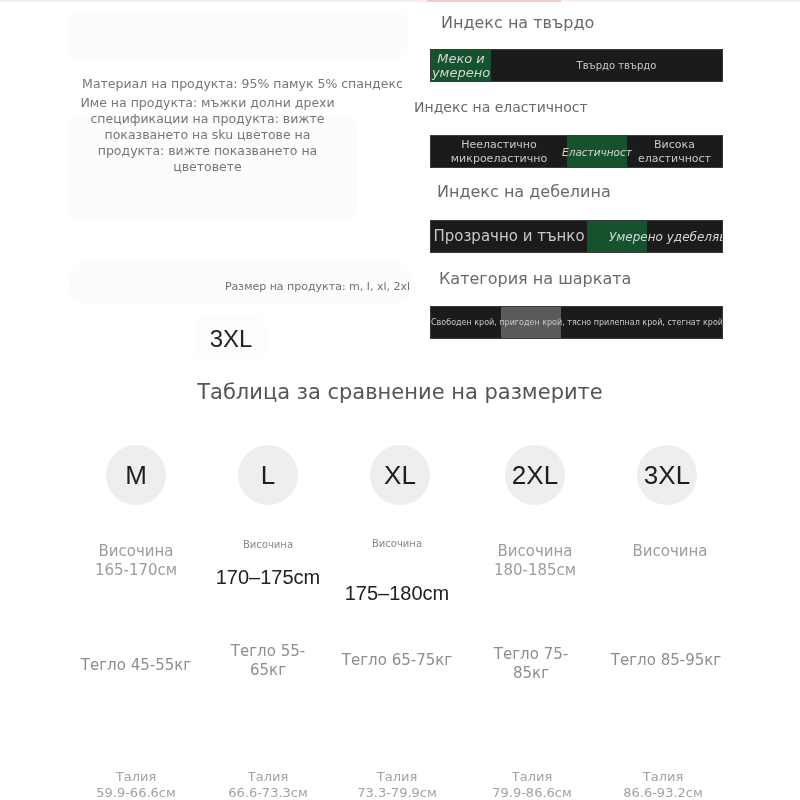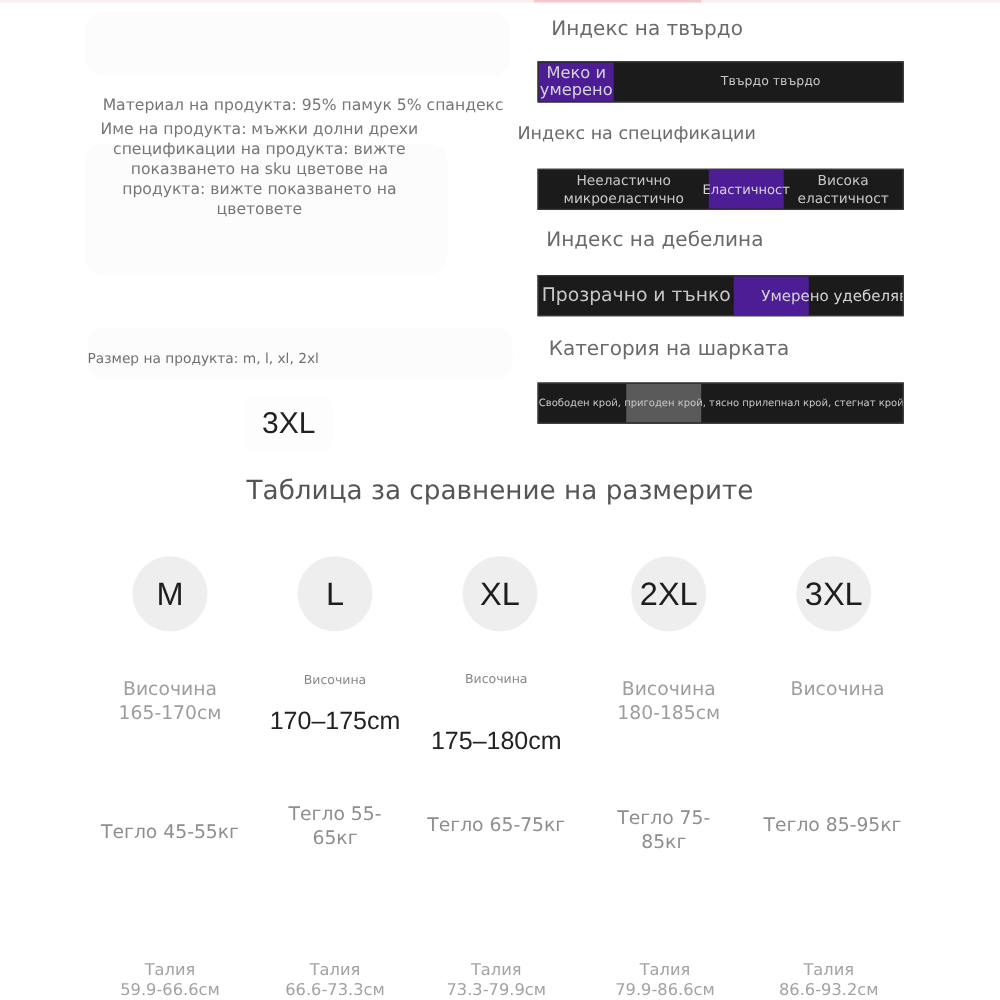--- a/index.html
+++ b/index.html
@@ -9,34 +9,34 @@
     .top-strip { position: absolute; left: 0; top: 0; width: 800px; height: 2px; background: #fbeeee; }
     .top-accent { position: absolute; left: 427px; top: 0; width: 134px; height: 2px; background: #f4c9c9; }
 
     .soft-card { position: absolute; background: #fcfcfc; border-radius: 14px; }
 
     
     .info-material { position: absolute; left: 70px; top: 76px; width: 345px; text-align: center;
       font-size: 12.5px; color: #767676; }
     .info-name { position: absolute; left: 70px; top: 95px; width: 275px; text-align: center;
       font-size: 12.5px; line-height: 16px; color: #767676; }
-    .info-size { position: absolute; left: 70px; top: 280px; width: 340px; text-align: left;
+    .info-size { position: absolute; left: 70px; top: 280px; width: 340px; text-align: right;
       font-size: 11px; color: #6f6f6f; }
     .size-badge { position: absolute; left: 195px; top: 316px; width: 72px; height: 46px;
       background: #fdfdfd; border-radius: 12px; display: flex; align-items: center; justify-content: center;
       font-family: "Liberation Sans", sans-serif; font-size: 24px; color: #222; }
 
     
     .idx-title { position: absolute; font-size: 16px; color: #6a6a6a; white-space: nowrap; }
     .idx-title.small { font-size: 14px; }
     .idx-bar { position: absolute; left: 430px; width: 293px; height: 33px; background: #1b1b1b;
       border: 1px solid #3a3a3a; display: flex; overflow: hidden; }
     .seg { height: 100%; display: flex; align-items: center; justify-content: center; text-align: center;
       color: #c8c8c8; line-height: 14px; }
-    .seg.hl { background: #4c1d95; color: #d5d5d5; }
+    .seg.hl { background: #14532d; color: #d5d5d5; font-style: italic; }
 
     
     .chart-title { position: absolute; left: 0; top: 380px; width: 800px; text-align: center;
       font-size: 21px; color: #555; }
     .size-circle { position: absolute; width: 60px; height: 60px; border-radius: 50%; background: #eeeeee;
       display: flex; align-items: center; justify-content: center;
       font-family: "Liberation Sans", sans-serif; font-size: 26px; color: #1e1e1e; }
     .cell { position: absolute; text-align: center; color: #9a9a9a; }
     .cell .lbl { display: block; }
     .height-big { font-size: 15px; line-height: 19px; color: #9d9d9d; }
@@ -59,21 +59,21 @@
 <div class="info-name">Име на продукта: мъжки долни дрехи спецификации на продукта: вижте показването на sku цветове на продукта: вижте показването на цветовете</div>
 <div class="info-size">Размер на продукта: m, l, xl, 2xl</div>
 <div class="size-badge">3XL</div>
 
 <div class="idx-title" style="left:441px;top:13px;">Индекс на твърдо</div>
 <div class="idx-bar" style="top:49px;">
   <div class="seg hl" style="width:60px;font-size:13px;">Меко и умерено</div>
   <div class="seg" style="flex:1;font-size:10px;padding-left:20px;">Твърдо твърдо</div>
 </div>
 
-<div class="idx-title small" style="left:414px;top:99px;">Индекс на спецификации</div>
+<div class="idx-title small" style="left:414px;top:99px;">Индекс на еластичност</div>
 <div class="idx-bar" style="top:135px;">
   <div class="seg" style="width:136px;font-size:11px;">Нееластично микроеластично</div>
   <div class="seg hl" style="width:60px;font-size:10.5px;">Еластичност</div>
   <div class="seg" style="flex:1;font-size:11px;">Висока еластичност</div>
 </div>
 
 <div class="idx-title" style="left:437px;top:182px;">Индекс на дебелина</div>
 <div class="idx-bar" style="top:220px;">
   <div class="seg" style="width:156px;font-size:15px;line-height:17px;">Прозрачно и тънко</div>
   <div class="seg hl" style="width:60px;font-size:12px;overflow:visible;white-space:nowrap;justify-content:flex-start;padding-left:22px;">Умерено удебеляване</div>

